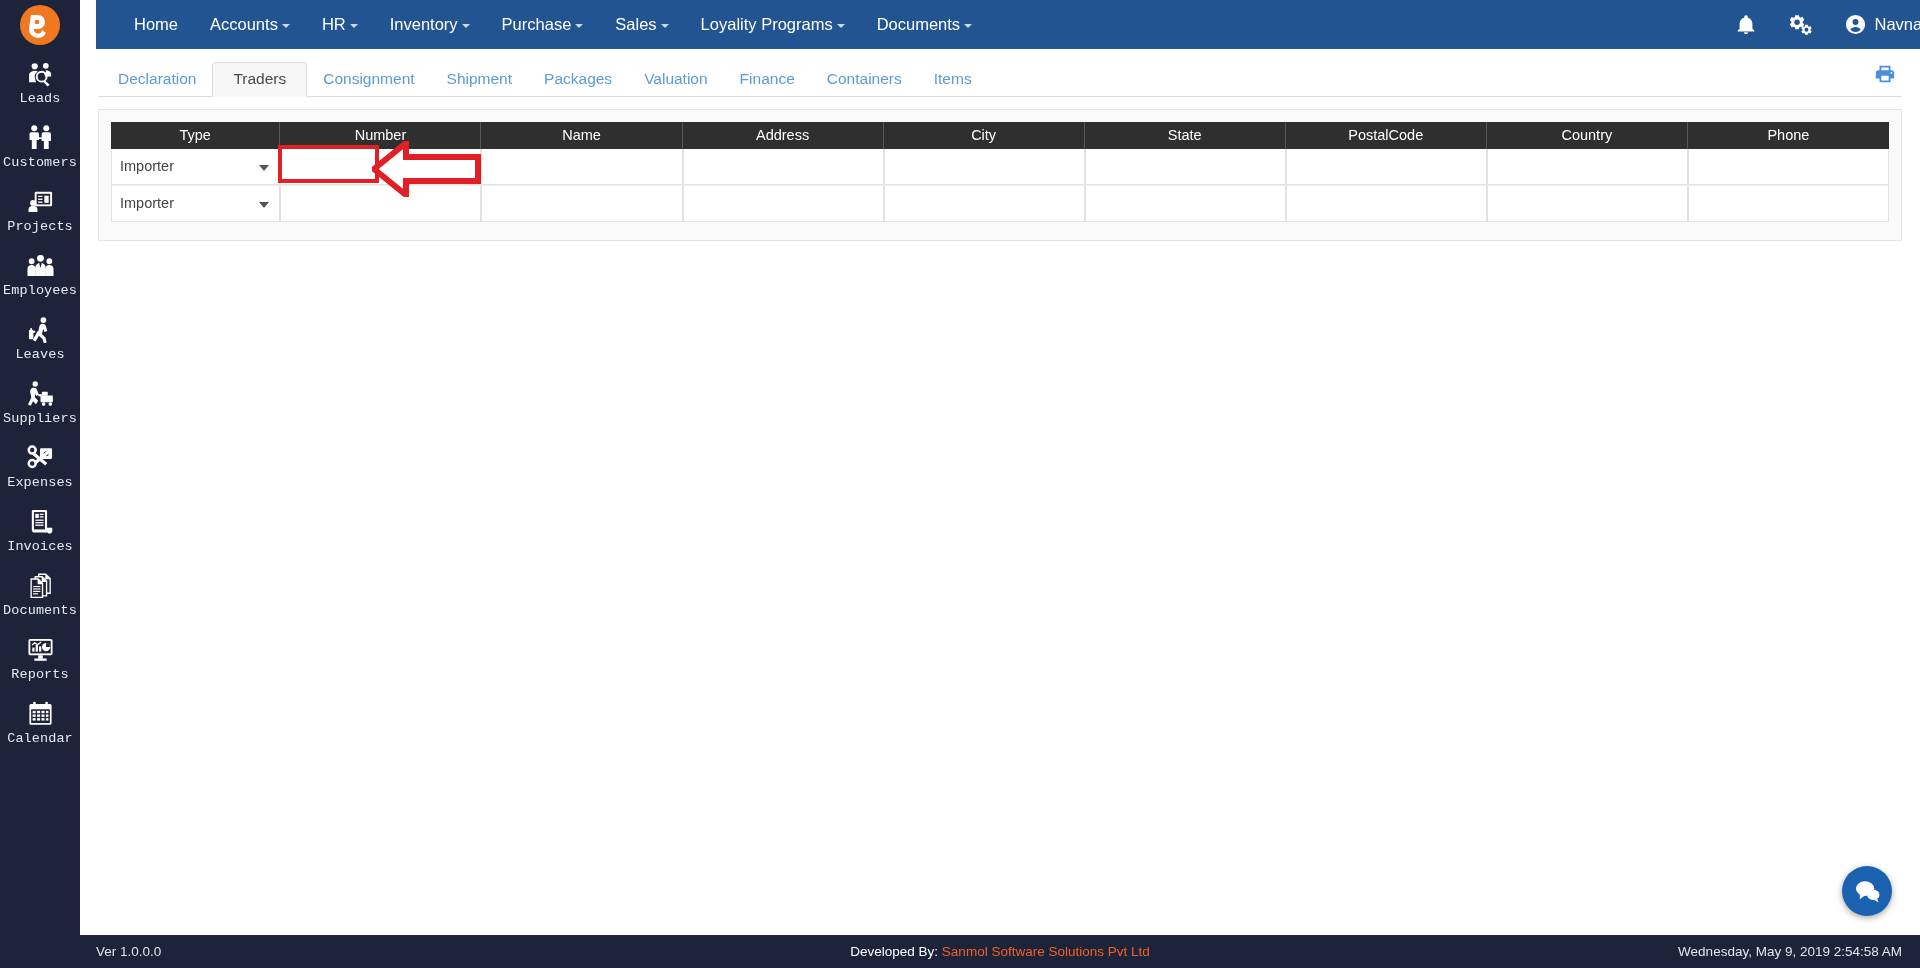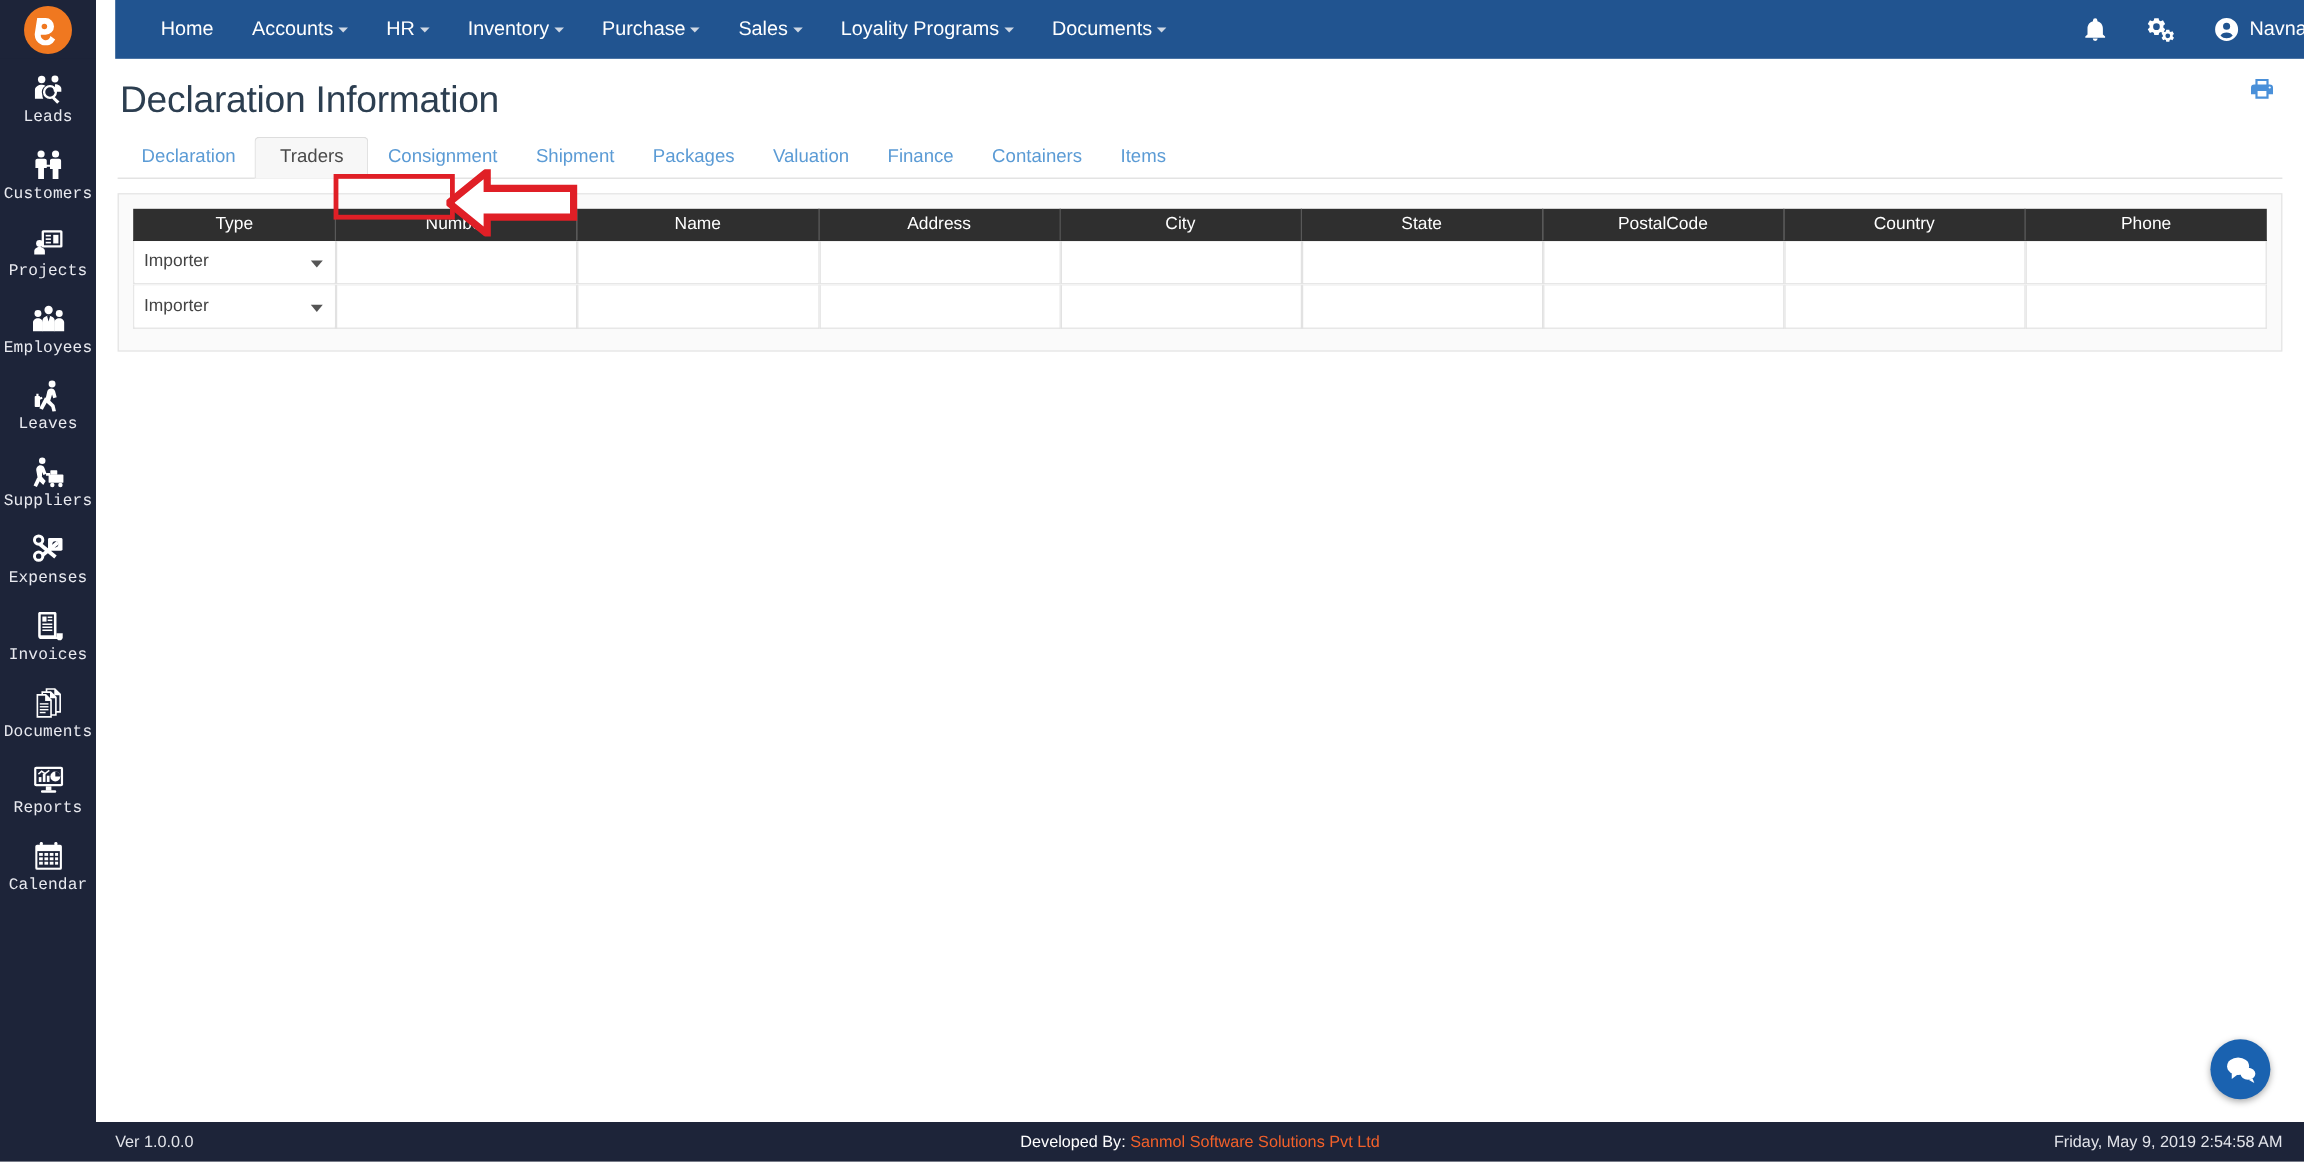--- a/index.html
+++ b/index.html
@@ -530,21 +530,20 @@
             <path d="M12 2a10 10 0 1 0 0 20 10 10 0 0 0 0-20zm0 4.2a3.1 3.1 0 1 1 0 6.2 3.1 3.1 0 0 1 0-6.2zm0 13.6a7.3 7.3 0 0 1-5.3-2.3c.5-1.9 3.2-2.9 5.3-2.9s4.8 1 5.3 2.9a7.3 7.3 0 0 1-5.3 2.3z"></path>
           </svg>
       </span>
       <span class="user-name">Navnath</span>
     </div>
   </div>
 </div>
 
 <div id="content">
 
-  <div id="page-title">Declaration Information</div>
 
   <div id="print-btn">
     <svg width="22" height="22" viewBox="0 0 24 24">
         <path d="M19 8h-1V3H6v5H5a3 3 0 0 0-3 3v6h4v4h12v-4h4v-6a3 3 0 0 0-3-3zM8 5h8v3H8V5zm8 14H8v-5h8v5zm3-7.2a1 1 0 1 1 0-2 1 1 0 0 1 0 2z"></path>
       </svg>
   </div>
 
   <div id="tabs">
       <div class="tab"><span>Declaration</span></div>
       <div class="tab active"><span>Traders</span></div>
@@ -625,14 +624,14 @@
     </svg>
   </div>
 </div>
 
 <div id="footer">
   <div class="f-left">Ver 1.0.0.0</div>
   <div class="f-center">
     <span>Developed By:</span>
     <span class="brand">Sanmol Software Solutions Pvt Ltd</span>
   </div>
-  <div class="f-right">Friday, May 9, 2019 2:54:58 AM</div>
+  <div class="f-right">Wednesday, May 9, 2019 2:54:58 AM</div>
 </div>
 
 </body></html>

